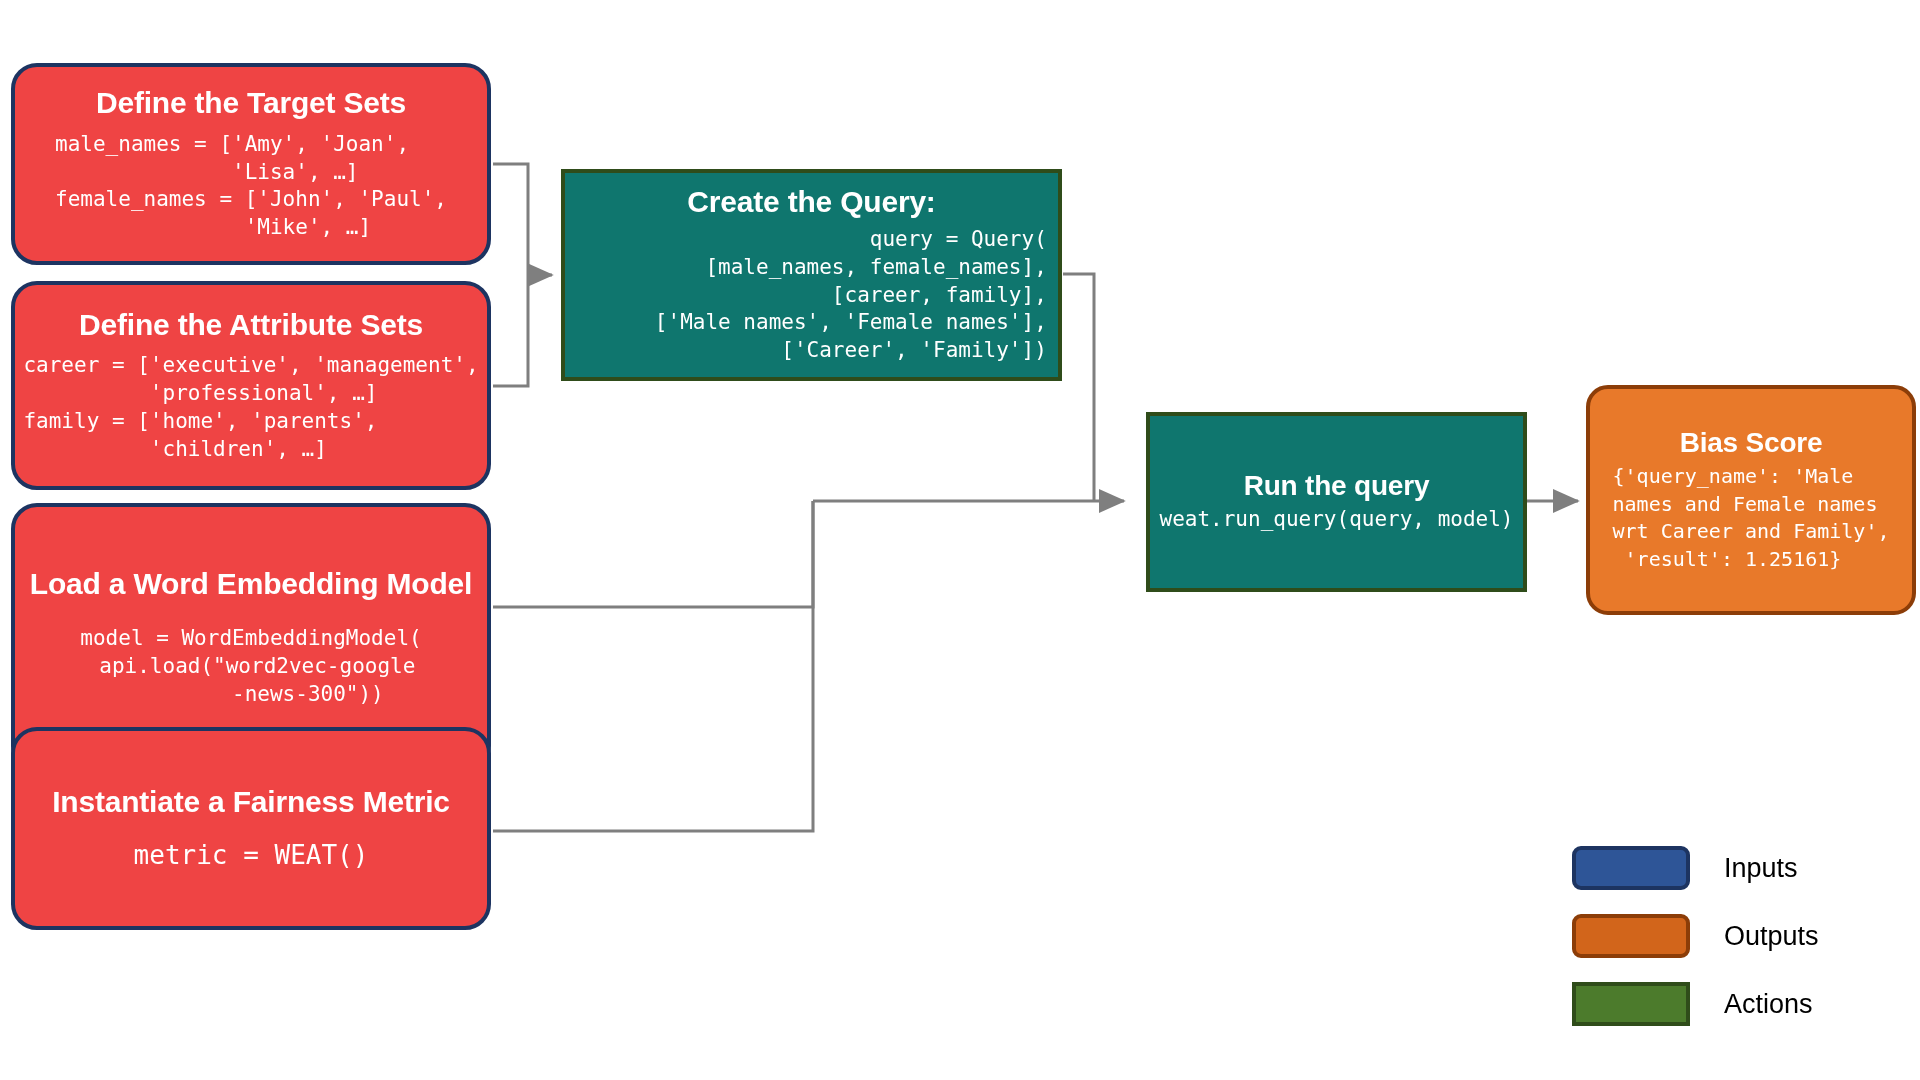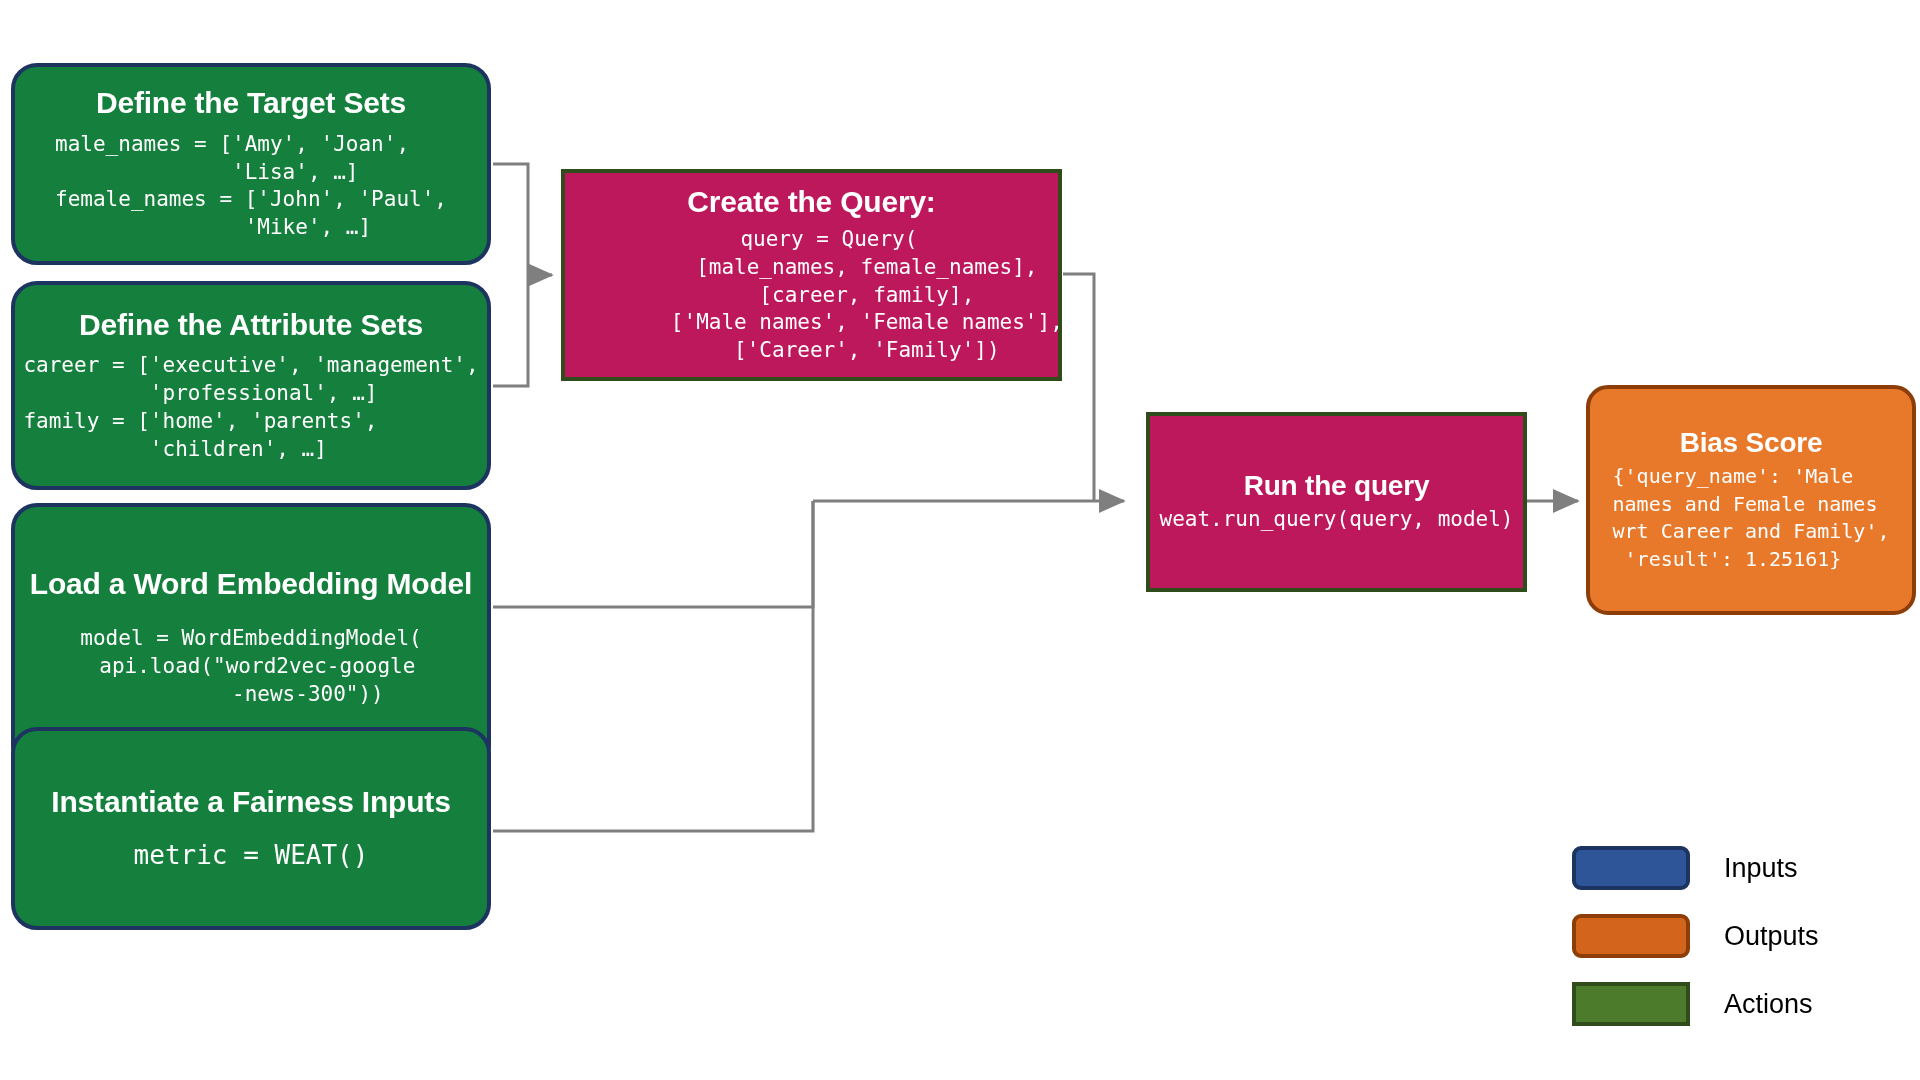--- a/index.html
+++ b/index.html
@@ -36,27 +36,27 @@
     letter-spacing: -0.2px;
     line-height: 1.16;
   }
   .node .code {
     font-family: "DejaVu Sans Mono", "Liberation Mono", monospace;
     white-space: pre;
     line-height: 1.32;
   }
   
   .n-input {
-    background: #15803d;
+    background: #ef4444;
     border: 4px solid #1d3461;
     border-radius: 26px;
   }
   
   .n-action {
-    background: #be185d;
+    background: #0f766e;
     border: 4px solid #2f4c1a;
     border-radius: 0;
   }
   
   .n-output {
     background: #e8792a;
     border: 4px solid #8c3d08;
     border-radius: 22px;
   }
 
@@ -73,21 +73,21 @@
   #node-attr-sets .title,
   #node-embed-model .title,
   #node-metric .title { font-size: 30px; margin-bottom: 10px; }
   #node-target-sets .code,
   #node-attr-sets .code { font-size: 21px; text-align: left; }
   #node-embed-model .code { font-size: 21px; margin-top: 14px; }
   #node-metric .code { font-size: 26px; margin-top: 18px; }
   #node-metric .title { margin-bottom: 0; }
 
   #node-create-query .title { font-size: 30px; margin-bottom: 6px; }
-  #node-create-query .code { font-size: 21px; text-align: center; align-self: flex-start; margin-left: 30px; }
+  #node-create-query .code { font-size: 21px; text-align: right; align-self: flex-start; margin-left: 14px; }
 
   #node-run-query .title { font-size: 28px; margin-bottom: 4px; }
   #node-run-query .code { font-size: 21px; }
 
   #node-bias-score .title { font-size: 28px; margin-bottom: 4px; }
   #node-bias-score .code { font-size: 20px; text-align: left; line-height: 1.38; }
 
   
   #legend {
     position: absolute;
@@ -162,21 +162,21 @@
 </div>
 
 <div class="node n-input" id="node-embed-model">
   <div class="title">Load a Word Embedding Model</div>
   <div class="code">model = WordEmbeddingModel(
  api.load("word2vec-google
          -news-300"))</div>
 </div>
 
 <div class="node n-input" id="node-metric">
-  <div class="title">Instantiate a Fairness Inputs</div>
+  <div class="title">Instantiate a Fairness Metric</div>
   <div class="code">metric = WEAT()</div>
 </div>
 
 <div class="node n-action" id="node-create-query">
   <div class="title">Create the Query:</div>
   <div class="code">query = Query(
       [male_names, female_names],
       [career, family],
       ['Male names', 'Female names'],
       ['Career', 'Family'])</div>

